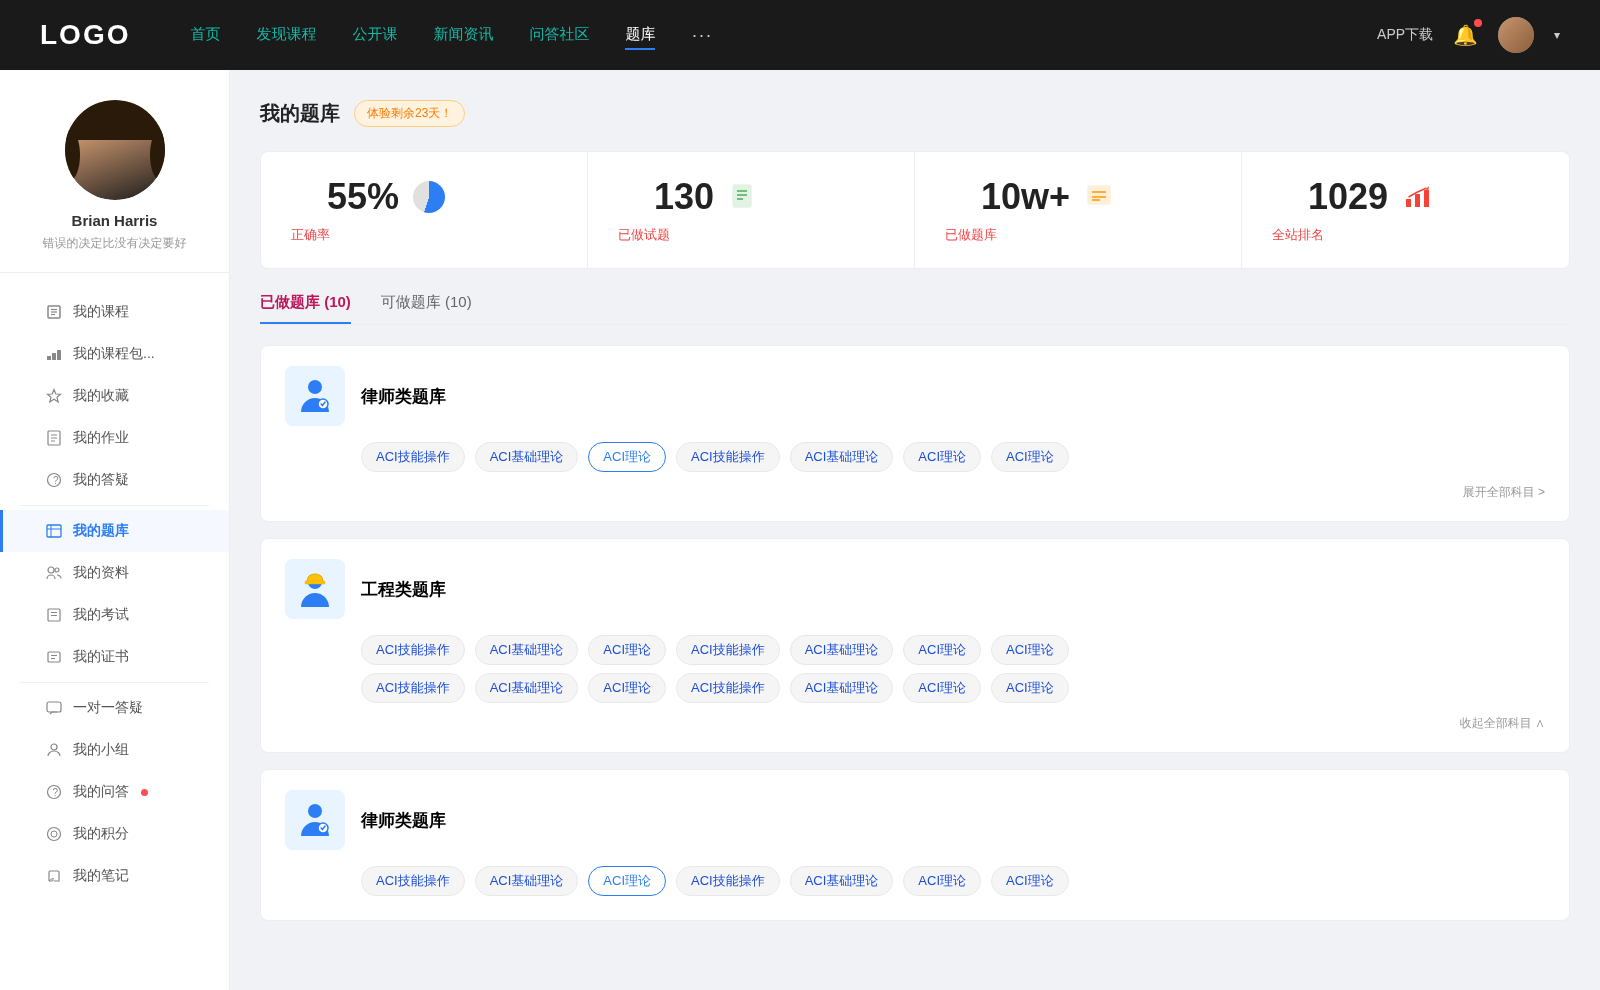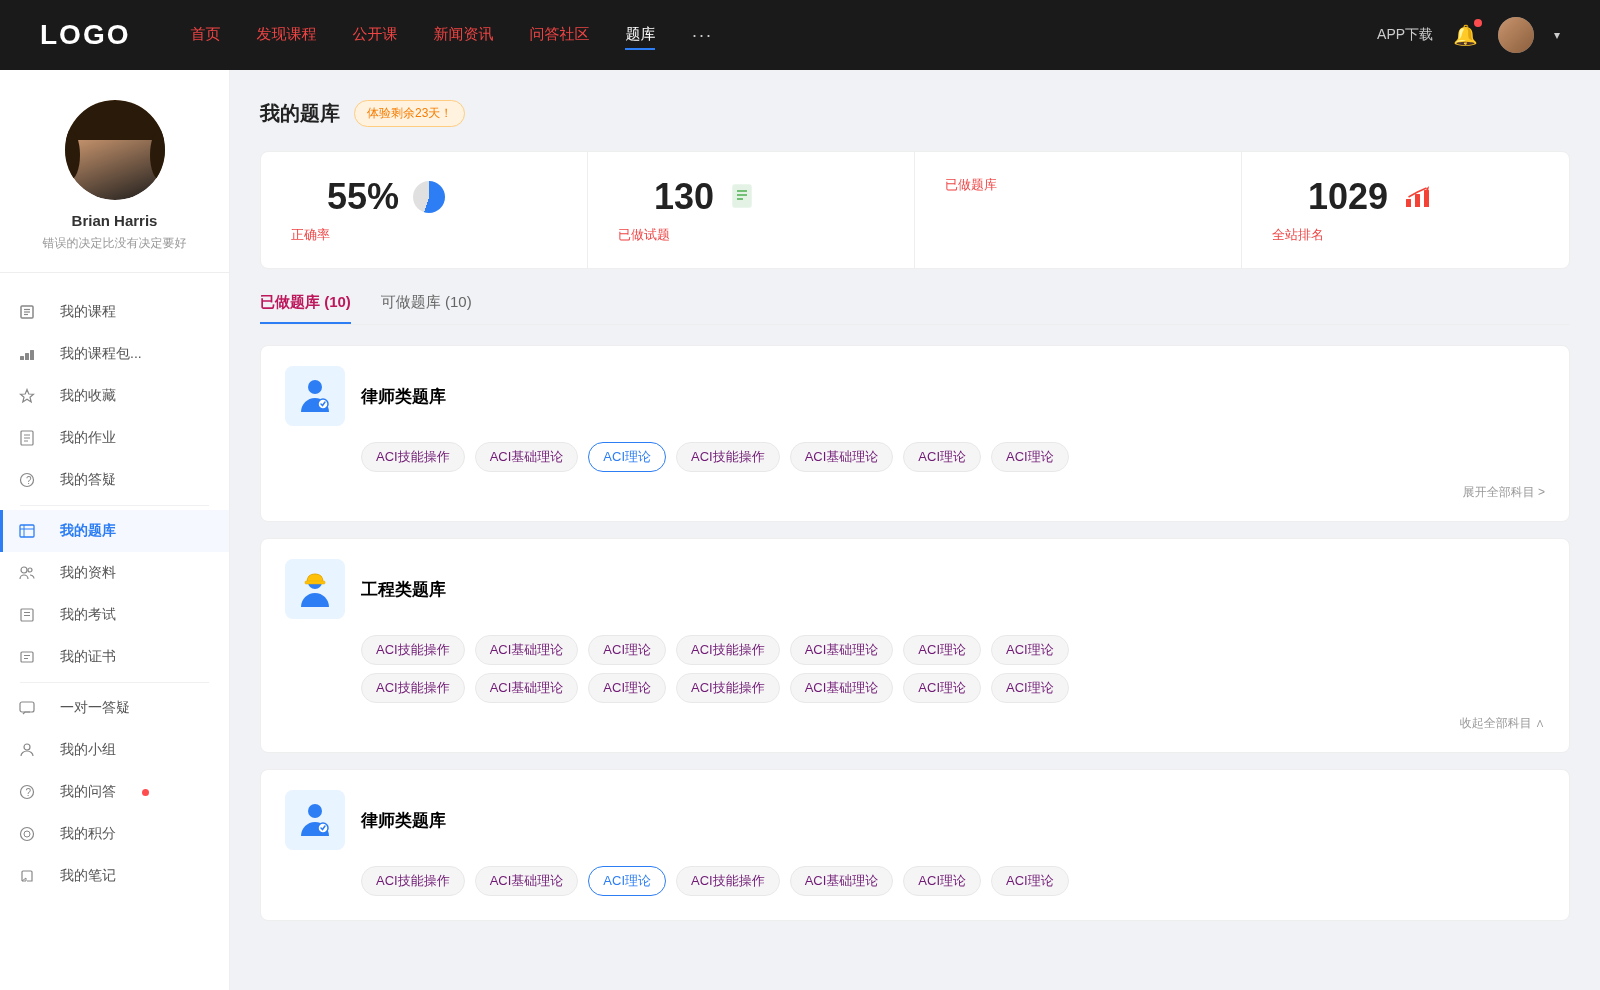--- a/index.html
+++ b/index.html
@@ -2,41 +2,41 @@
 <html><head>
   <meta charset="utf-8">
   <style>
     * { box-sizing: border-box; margin: 0; padding: 0; }
     body { font-family: -apple-system, BlinkMacSystemFont, 'PingFang SC', 'Microsoft YaHei', sans-serif; background: #f0f2f5; min-height: 990px; }
 
     
     .header { background: #1a1a1a; height: 70px; display: flex; align-items: center; padding: 0 40px; position: fixed; top: 0; left: 0; right: 0; z-index: 100; }
     .header-logo { color: white; font-size: 28px; font-weight: 900; letter-spacing: 2px; margin-right: 60px; }
     .header-nav { display: flex; gap: 36px; flex: 1; }
-    .header-nav-item { color: #ef4444; font-size: 15px; cursor: pointer; padding: 4px 0; }
+    .header-nav-item { color: #14b8a6; font-size: 15px; cursor: pointer; padding: 4px 0; }
     .header-nav-item.active { color: white; border-bottom: 2px solid #2d7ef5; }
     .header-right { display: flex; align-items: center; gap: 20px; }
     .header-app-download { color: #ccc; font-size: 14px; cursor: pointer; }
     .header-bell { position: relative; cursor: pointer; }
     .header-bell-icon { color: #ccc; font-size: 20px; }
     .header-bell-badge { position: absolute; top: -4px; right: -4px; background: #ff4d4f; width: 8px; height: 8px; border-radius: 50%; }
     .header-avatar { width: 36px; height: 36px; border-radius: 50%; background: #888; overflow: hidden; cursor: pointer; }
     .header-chevron { color: #ccc; font-size: 12px; cursor: pointer; }
 
     
     .main-layout { display: flex; padding-top: 70px; min-height: 990px; }
 
     
     .sidebar { width: 230px; background: white; min-height: calc(990px - 70px); padding: 30px 0; flex-shrink: 0; border-right: 1px solid #eee; position: fixed; top: 70px; bottom: 0; }
     .sidebar-profile { text-align: center; padding: 0 32px 20px; border-bottom: 1px solid #eee; margin-bottom: 10px; }
     .sidebar-avatar { width: 100px; height: 100px; border-radius: 50%; background: #e8e8e8; margin: 0 auto 12px; overflow: hidden; display: flex; align-items: center; justify-content: center; }
     .sidebar-name { font-size: 15px; font-weight: 600; color: #333; margin-bottom: 6px; }
     .sidebar-motto { font-size: 12px; color: #999; }
     .sidebar-menu { padding: 8px 0; }
-    .sidebar-menu-item { display: flex; align-items: center; padding: 12px 18px; cursor: pointer; color: #555; font-size: 14px; gap: 24px; position: relative; }
+    .sidebar-menu-item { display: flex; align-items: center; padding: 12px 45px; cursor: pointer; color: #555; font-size: 14px; gap: 10px; position: relative; }
     .sidebar-menu-item.active { color: #2d7ef5; background: #f5f8ff; }
     .sidebar-menu-item.active::before { content: ''; position: absolute; left: 0; top: 0; bottom: 0; width: 3px; background: #2d7ef5; }
     .sidebar-menu-divider { border: none; border-top: 1px solid #f0f0f0; margin: 4px 20px; }
     .sidebar-icon { width: 18px; height: 18px; display: inline-flex; align-items: center; justify-content: center; font-size: 14px; color: inherit; flex-shrink: 0; }
     .dot-badge { display: inline-block; width: 7px; height: 7px; background: #ff4d4f; border-radius: 50%; margin-left: 2px; vertical-align: super; }
 
     
     .content { margin-left: 230px; flex: 1; padding: 30px; min-height: calc(990px - 70px); }
     .page-header { display: flex; align-items: center; gap: 14px; margin-bottom: 24px; }
     .page-title { font-size: 20px; font-weight: 700; color: #222; }
@@ -56,21 +56,21 @@
     .tab-item { font-size: 15px; color: #666; padding-bottom: 10px; cursor: pointer; }
     .tab-item.active { color: #be185d; font-weight: 600; border-bottom: 2px solid #2d7ef5; }
 
     
     .bank-card { background: white; border-radius: 8px; margin-bottom: 16px; border: 1px solid #eee; overflow: hidden; }
     .bank-card-header { display: flex; align-items: center; padding: 20px 24px 16px; gap: 16px; }
     .bank-card-icon { width: 60px; height: 60px; background: #e8f4ff; border-radius: 8px; display: flex; align-items: center; justify-content: center; flex-shrink: 0; }
     .bank-card-title { font-size: 17px; font-weight: 600; color: #000000; }
     .bank-card-body { padding: 0 24px 16px 100px; }
     .tag-row { display: flex; flex-wrap: wrap; gap: 10px; margin-bottom: 8px; }
-    .tag { padding: 5px 14px; border-radius: 20px; font-size: 13px; color: #701a75; background: #f5f5f5; border: 1px solid #e8e8e8; cursor: pointer; }
+    .tag { padding: 5px 14px; border-radius: 20px; font-size: 13px; color: #1d4ed8; background: #f5f5f5; border: 1px solid #e8e8e8; cursor: pointer; }
     .tag.active { color: #2d7ef5; border-color: #2d7ef5; background: white; }
     .expand-link { text-align: right; font-size: 12px; color: #999; padding: 4px 0; cursor: pointer; }
 
     
     .pie-icon { width: 32px; height: 32px; border-radius: 50%; background: conic-gradient(#2d7ef5 0% 55%, #e0e0e0 55% 100%); }
 
     
     .dots-icon { color: #ccc; font-size: 18px; letter-spacing: 1px; cursor: pointer; }
   </style>
 </head>
@@ -286,20 +286,31 @@
               <line x1="7" y1="8" x2="17" y2="8" stroke="#4caf50" stroke-width="1.5"></line>
               <line x1="7" y1="12" x2="17" y2="12" stroke="#4caf50" stroke-width="1.5"></line>
               <line x1="7" y1="16" x2="13" y2="16" stroke="#4caf50" stroke-width="1.5"></line>
             </svg>
           </div>
         </div>
         <span class="stat-label">已做试题</span>
       </div>
 
       <div class="stat-item">
+        <div class="stat-top">
+          <span class="stat-value">10w+</span>
+          <div class="stat-icon">
+            <svg width="28" height="28" viewBox="0 0 28 28" fill="none">
+              <rect x="2" y="3" width="22" height="18" rx="2" fill="#ff9800" opacity="0.15" stroke="#ff9800" stroke-width="1.5"></rect>
+              <line x1="6" y1="9" x2="20" y2="9" stroke="#ff9800" stroke-width="1.5"></line>
+              <line x1="6" y1="14" x2="20" y2="14" stroke="#ff9800" stroke-width="1.5"></line>
+              <line x1="6" y1="17" x2="14" y2="17" stroke="#ff9800" stroke-width="1.5"></line>
+            </svg>
+          </div>
+        </div>
         <span class="stat-label">已做题库</span>
       </div>
 
       <div class="stat-item">
         <div class="stat-top">
           <span class="stat-value">1029</span>
           <div class="stat-icon">
             <svg width="28" height="28" viewBox="0 0 28 28" fill="none">
               <rect x="2" y="16" width="5" height="8" rx="0.5" fill="#f44336"></rect>
               <rect x="11" y="11" width="5" height="13" rx="0.5" fill="#f44336"></rect>

